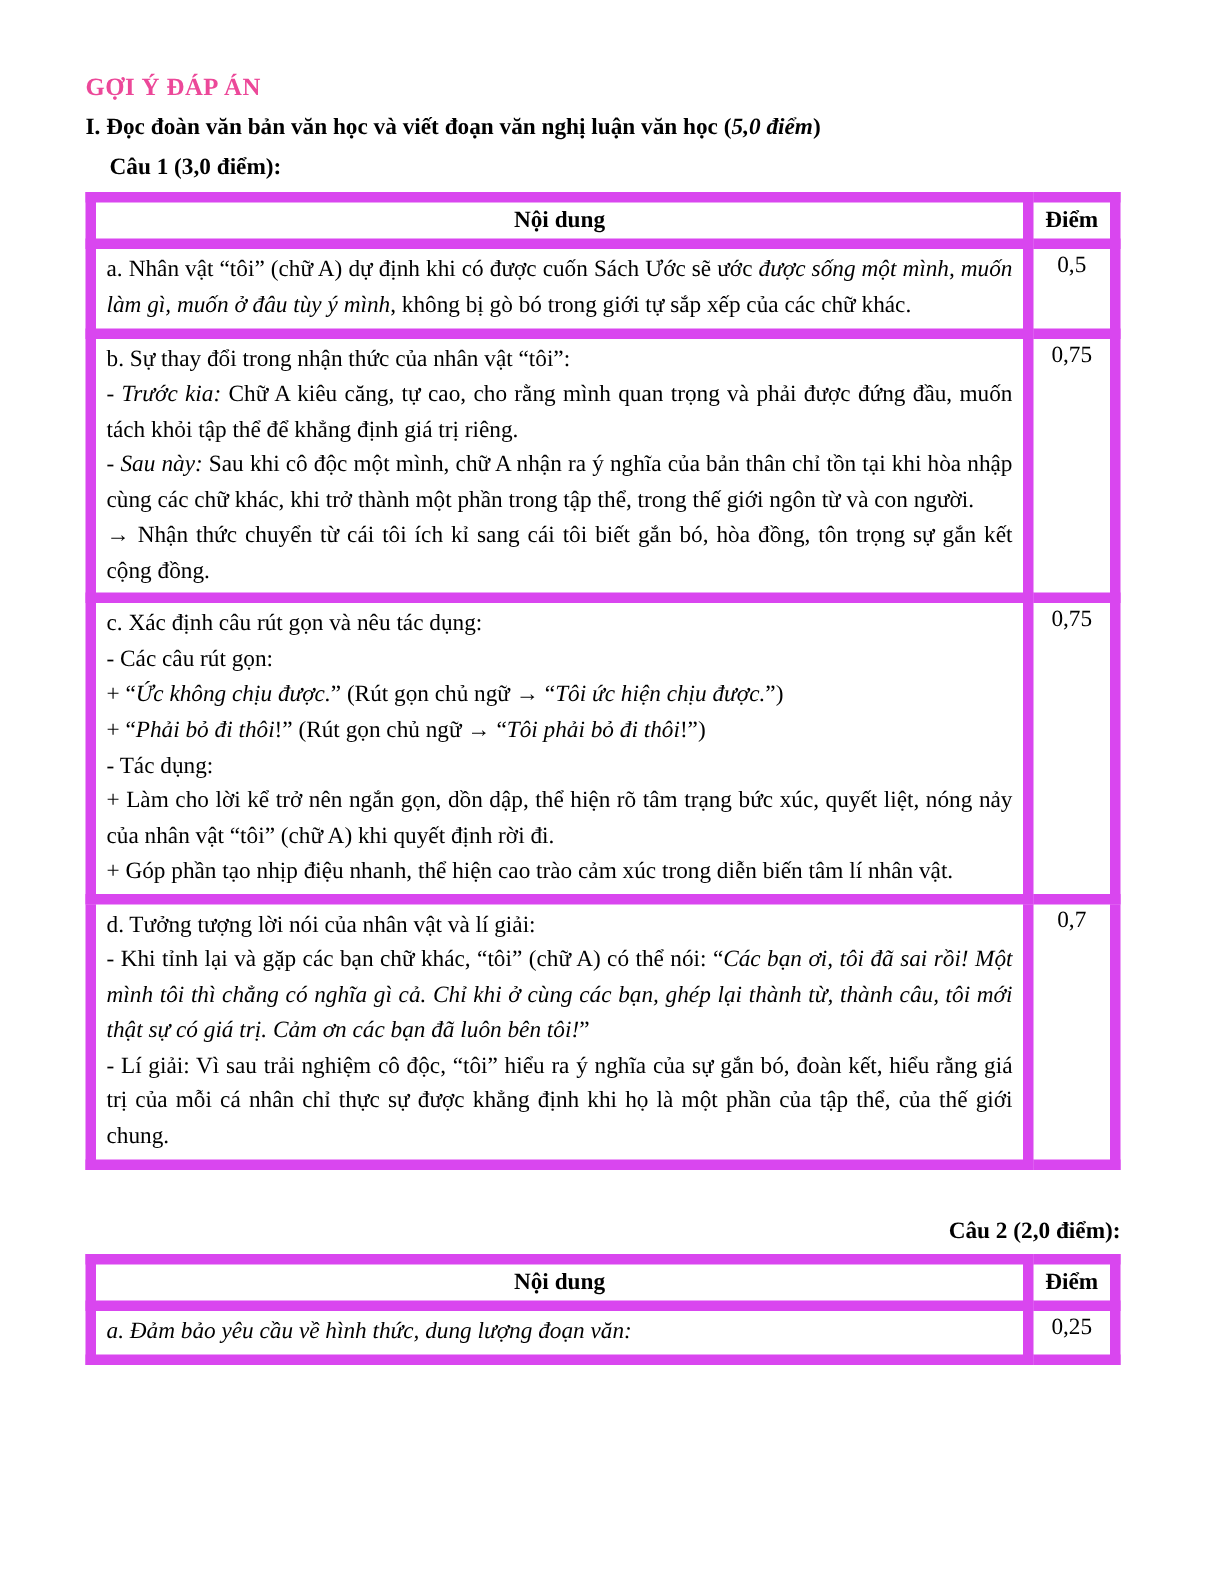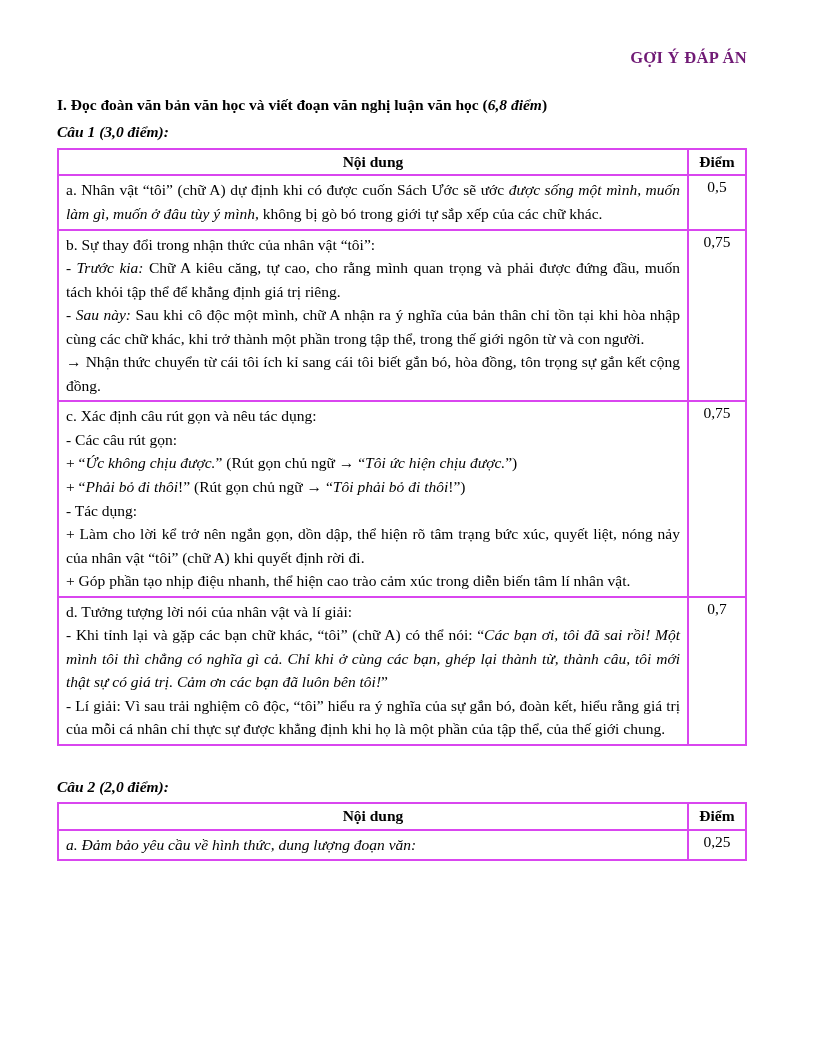--- a/index.html
+++ b/index.html
@@ -8,47 +8,46 @@
     width: 816px;
     min-height: 1056px;
     margin: 0 auto;
     background: #ffffff;
     padding: 48px 69px 40px 57px;
     font-family: "Liberation Serif", "DejaVu Serif", serif;
     font-size: 15.5px;
     color: #000000;
   }
   .doc-title {
-    text-align: right;
-    color: #701a75;
+    text-align: left;
+    color: #ec4899;
     font-weight: bold;
     font-size: 16.5px;
-    margin: 0 0 26px 0;
+    margin: 0 0 6px 0;
     letter-spacing: 0.3px;
   }
   .section-heading {
     font-weight: bold;
     margin: 0 0 5px 0;
     line-height: 1.45;
   }
   .table-caption {
     font-weight: bold;
-    margin: 0 0 4px 0;
+    margin: 0 0 4px 16px;
     line-height: 1.45;
-    font-style: italic;
   }
-  .caption-q2 { margin-top: 30px; }
+  .caption-q2 { margin-top: 30px; text-align: right; }
   table.answer-table {
     width: 100%;
     border-collapse: collapse;
     table-layout: fixed;
   }
   table.answer-table th,
   table.answer-table td {
-    border: 2px solid #d946ef;
+    border: 7px solid #d946ef;
     padding: 2px 7px 3px 7px;
     vertical-align: top;
   }
   table.answer-table th {
     text-align: center;
     font-weight: bold;
     padding: 1px 4px;
     line-height: 1.45;
   }
   th.score-col { width: 58px; }
@@ -64,21 +63,21 @@
   }
   .it { font-style: italic; }
 </style>
 </head>
 <body>
 
 <div class="page">
 
   <h1 class="doc-title">GỢI Ý ĐÁP ÁN</h1>
 
-  <p class="section-heading"><span>I. Đọc đoàn văn bản văn học và viết đoạn văn nghị luận văn học (</span><span class="it">6,8 điểm</span><span>)</span></p>
+  <p class="section-heading"><span>I. Đọc đoàn văn bản văn học và viết đoạn văn nghị luận văn học (</span><span class="it">5,0 điểm</span><span>)</span></p>
 
   <p class="table-caption">Câu 1 (3,0 điểm):</p>
 
   <table class="answer-table">
       <thead>
         <tr>
           <th>Nội dung</th>
           <th class="score-col">Điểm</th>
         </tr>
       </thead>

